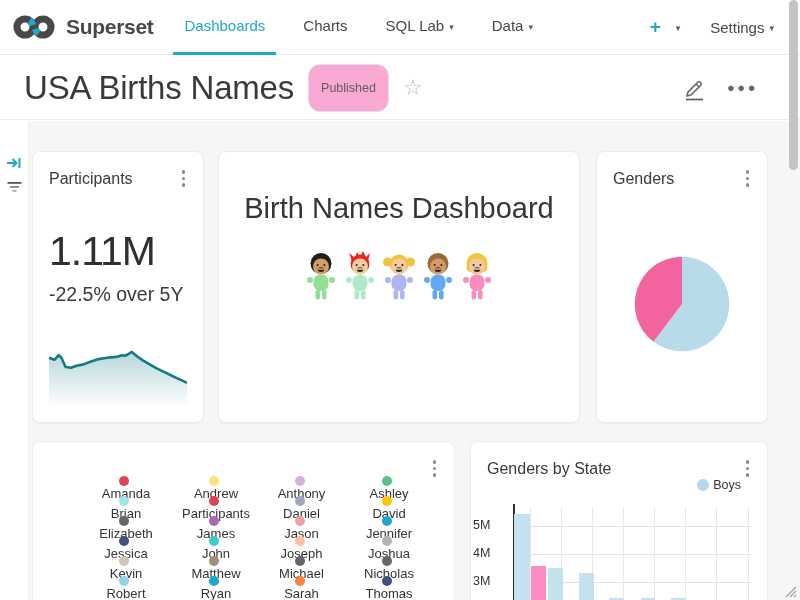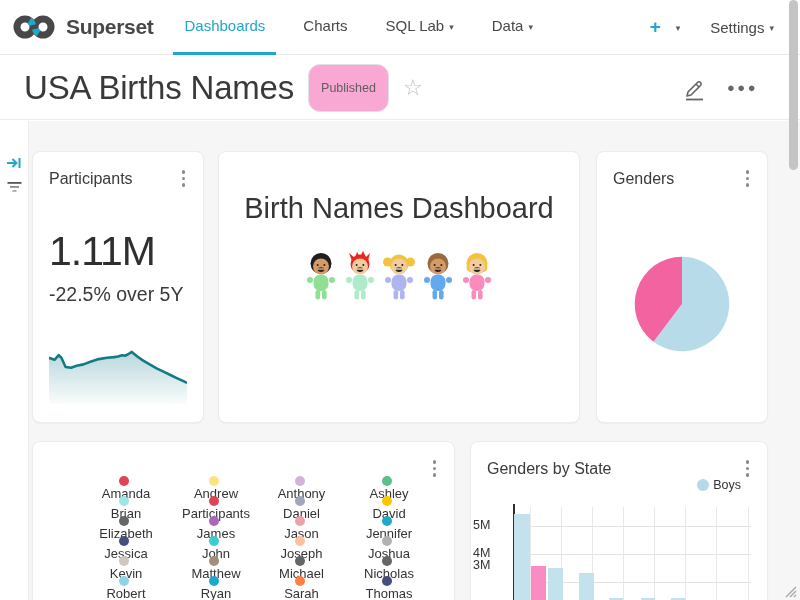--- a/index.html
+++ b/index.html
@@ -359,21 +359,21 @@
     <div id="gbs-legend">
       <span class="legend-dot" style="background:#B5D9E8"></span>
       <span>Boys</span>
     </div>
     <div id="gbs-plot"></div>
   <div class="gridline-h" style="top: 84px;"></div>
       <div class="ytick" style="top: 76px;">5M</div>
       <div class="gridline-h" style="top: 112px;"></div>
       <div class="ytick" style="top: 104px;">4M</div>
       <div class="gridline-h" style="top: 140px;"></div>
-      <div class="ytick" style="top: 116px;">3M</div>
+      <div class="ytick" style="top: 132px;">3M</div>
       <div class="gridline-v" style="left: 59px;"></div>
       <div class="gridline-v" style="left: 90px;"></div>
       <div class="gridline-v" style="left: 121px;"></div>
       <div class="gridline-v" style="left: 152px;"></div>
       <div class="gridline-v" style="left: 183px;"></div>
       <div class="gridline-v" style="left: 214px;"></div>
       <div class="gridline-v" style="left: 245px;"></div>
       <div class="gridline-v" style="left: 277px;"></div>
       <div id="gbs-axis"></div>
       <div class="bar" style="left: 43px; width: 16px; top: 72.125px; height: 209.875px; background: rgb(196, 225, 238);"></div>

